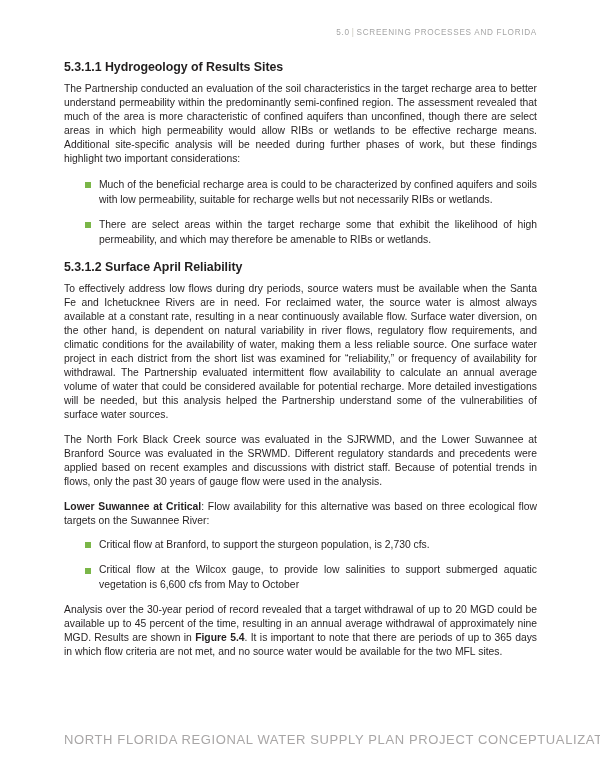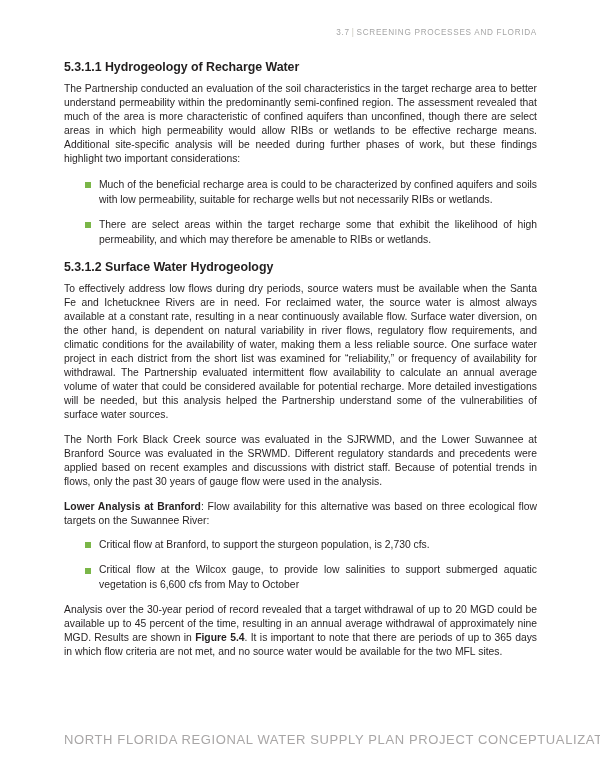--- a/index.html
+++ b/index.html
@@ -122,47 +122,47 @@
     color: #c9c7bd;
     padding: 0 2px;
   }
 </style>
 </head>
 <body>
 
 <div class="page">
 
   <div class="running-header">
-    <span>3.7</span><span class="sep">|</span><span>SCREENING PROCESSES AND FLORIDA</span>
+    <span>5.0</span><span class="sep">|</span><span>SCREENING PROCESSES AND FLORIDA</span>
   </div>
 
   <div class="content">
 
-    <h2 class="section-heading">5.3.1.1 Hydrogeology of Recharge Water</h2>
+    <h2 class="section-heading">5.3.1.1 Hydrogeology of Results Sites</h2>
 
     <p class="body-text">The Partnership conducted an evaluation of the soil characteristics in the target recharge area to better understand permeability within the predominantly semi-confined region. The assessment revealed that much of the area is more characteristic of confined aquifers than unconfined, though there are select areas in which high permeability would allow RIBs or wetlands to be effective recharge means. Additional site-specific analysis will be needed during further phases of work, but these findings highlight two important considerations:</p>
 
     <ul class="bullets first-list">
       <li>
         <span class="bullet-marker"></span>
         <span>Much of the beneficial recharge area is could to be characterized by confined aquifers and soils with low permeability, suitable for recharge wells but not necessarily RIBs or wetlands.</span>
       </li>
       <li>
         <span class="bullet-marker"></span>
         <span>There are select areas within the target recharge some that exhibit the likelihood of high permeability, and which may therefore be amenable to RIBs or wetlands.</span>
       </li>
     </ul>
 
-    <h2 class="section-heading second">5.3.1.2 Surface Water Hydrogeology</h2>
+    <h2 class="section-heading second">5.3.1.2 Surface April Reliability</h2>
 
     <p class="body-text">To effectively address low flows during dry periods, source waters must be available when the Santa Fe and Ichetucknee Rivers are in need. For reclaimed water, the source water is almost always available at a constant rate, resulting in a near continuously available flow. Surface water diversion, on the other hand, is dependent on natural variability in river flows, regulatory flow requirements, and climatic conditions for the availability of water, making them a less reliable source. One surface water project in each district from the short list was examined for “reliability,” or frequency of availability for withdrawal. The Partnership evaluated intermittent flow availability to calculate an annual average volume of water that could be considered available for potential recharge. More detailed investigations will be needed, but this analysis helped the Partnership understand some of the vulnerabilities of surface water sources.</p>
 
     <p class="body-text">The North Fork Black Creek source was evaluated in the SJRWMD, and the Lower Suwannee at Branford Source was evaluated in the SRWMD. Different regulatory standards and precedents were applied based on recent examples and discussions with district staff. Because of potential trends in flows, only the past 30 years of gauge flow were used in the analysis.</p>
 
-    <p class="body-text tight"><b>Lower Analysis at Branford</b><span>: Flow availability for this alternative was based on three ecological flow targets on the Suwannee River:</span></p>
+    <p class="body-text tight"><b>Lower Suwannee at Critical</b><span>: Flow availability for this alternative was based on three ecological flow targets on the Suwannee River:</span></p>
 
     <ul class="bullets second-list">
       <li>
         <span class="bullet-marker"></span>
         <span>Critical flow at Branford, to support the sturgeon population, is 2,730 cfs.</span>
       </li>
       <li>
         <span class="bullet-marker"></span>
         <span>Critical flow at the Wilcox gauge, to provide low salinities to support submerged aquatic vegetation is 6,600 cfs from May to October</span>
       </li>

